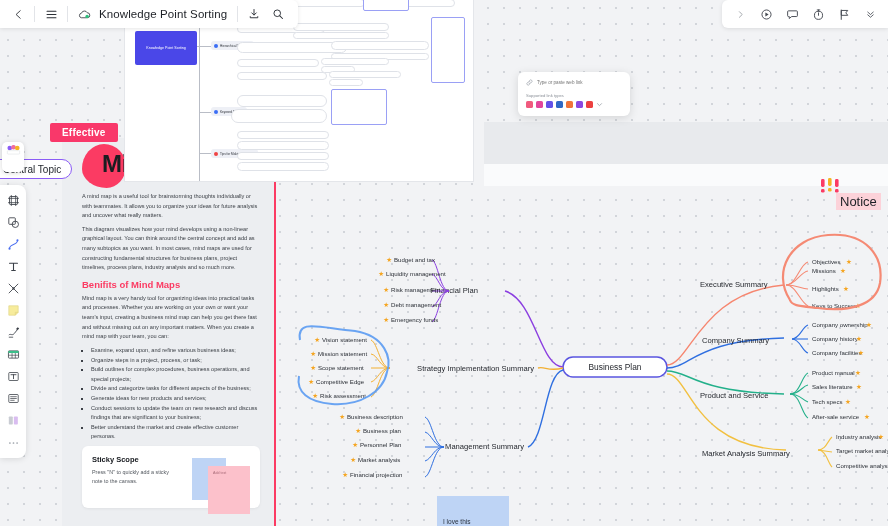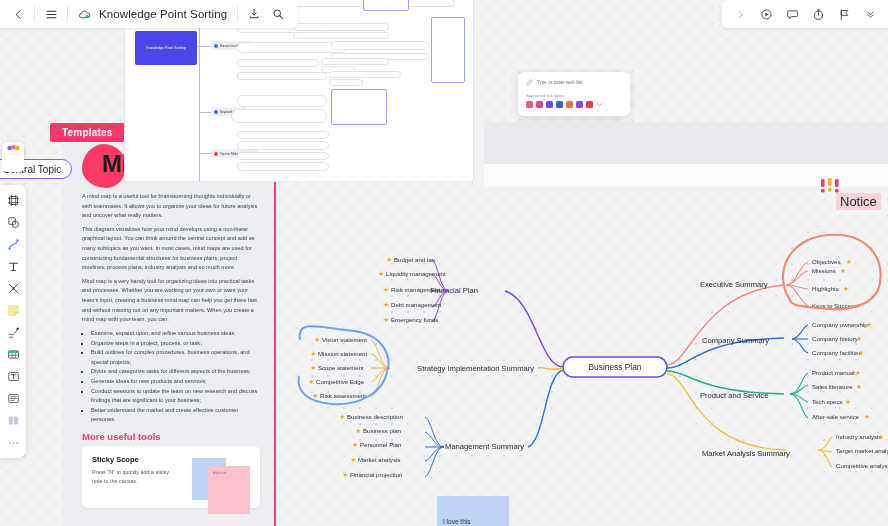--- a/index.html
+++ b/index.html
@@ -423,41 +423,41 @@
       <rect x="17" y="1" width="3.6" height="8" rx="1.4" fill="#fb3b63"></rect>
       <rect x="17" y="11" width="3.6" height="3.6" rx="1.4" fill="#fb3b63"></rect>
     </svg>
     <span class="notice-label">Notice</span>
   </div>
 
   <div class="sticky-blue">
     <span>I love this</span>
   </div>
 
-  <div class="templates-badge">Templates</div>
+  <div class="templates-badge">Effective</div>
 
   <div class="article-panel">
     <div class="art-hero">
       <div class="art-blob"></div>
       <div class="art-hero-title">Mi</div>
     </div>
     <div class="art-body">
       <div class="art-p">A mind map is a useful tool for brainstorming thoughts individually or with teammates. It allows you to organize your ideas for future analysis and uncover what really matters.</div>
       <div class="art-p">This diagram visualizes how your mind develops using a non-linear graphical layout. You can think around the central concept and add as many subtopics as you want. In most cases, mind maps are used for constructing fundamental structures for business plans, project timelines, process plans, industry analysis and so much more.</div>
+      <div class="art-h">Benifits of Mind Maps</div>
       <div class="art-p">Mind map is a very handy tool for organizing ideas into practical tasks and processes. Whether you are working on your own or want your team's input, creating a business mind map can help you get there fast and without missing out on any important matters. When you create a mind map with your team, you can:</div>
       <ul class="art-ul">
         <li>Examine, expand upon, and refine various business ideas;</li>
         <li>Organize steps in a project, process, or task;</li>
         <li>Build outlines for complex procedures, business operations, and special projects;</li>
         <li>Divide and categorize tasks for different aspects of the business;</li>
         <li>Generate ideas for new products and services;</li>
         <li>Conduct sessions to update the team on new research and discuss findings that are significant to your business;</li>
         <li>Better understand the market and create effective customer personas.</li>
       </ul>
-      <div class="art-h">More useful tools</div>
       <div class="tool-card">
         <h4>Sticky Scope</h4>
         <p>Press "N" to quickly add a sticky note to the canvas.</p>
 
         <div class="note-blue"></div>
         <div class="note-pink">Add text</div>
       </div>
     </div>
   </div>
 

